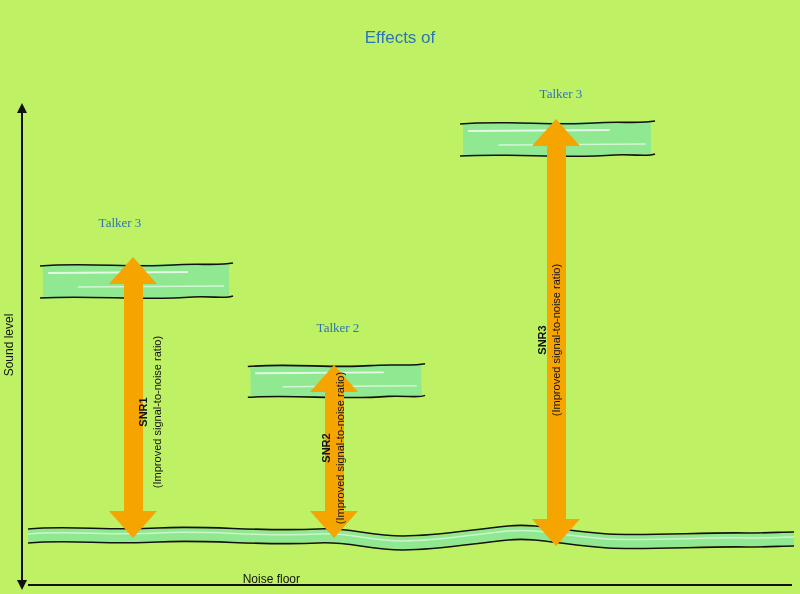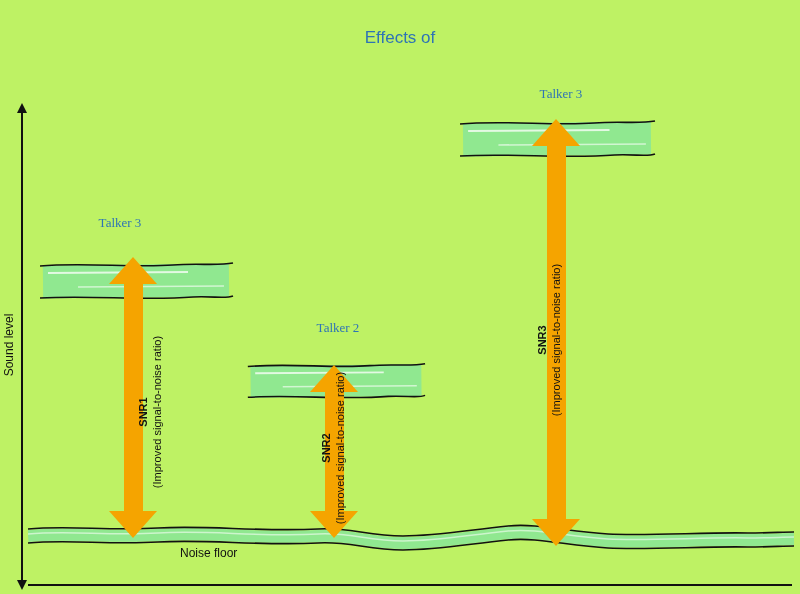--- a/index.html
+++ b/index.html
@@ -22,22 +22,22 @@
   .head.down { border-left:24px solid transparent; border-right:24px solid transparent;
                border-top:27px solid #F5A400; }
   .shaft { flex:1; width:19px; background:#F5A400; margin:-1px 0; }
 
   .snr { position:absolute; width:200px; height:32px; z-index:4;
          display:flex; flex-direction:column; justify-content:center;
          text-align:center; transform:rotate(-90deg);
          font-size:11px; line-height:1.3; color:#111; }
   .snr .snr-name { font-weight:bold; }
 
-  .noise-label { position:absolute; left:180px; top:546px; width:120px;
-                 text-align:left; font-size:12px; color:#111; z-index:5; }
+  .noise-label { position:absolute; left:180px; top:572px; width:120px;
+                 text-align:right; font-size:12px; color:#111; z-index:5; }
 
   .vaxis-line { position:absolute; left:21px; top:112px; width:2px; height:470px;
                 background:#111; z-index:1; }
   .axis-head { position:absolute; width:0; height:0; z-index:1; }
   .axis-head.up   { left:17px; top:103px; border-left:5px solid transparent;
                     border-right:5px solid transparent; border-bottom:10px solid #111; }
   .axis-head.down { left:17px; top:580px; border-left:5px solid transparent;
                     border-right:5px solid transparent; border-top:10px solid #111; }
   .yaxis-label { position:absolute; left:-35px; top:337px; width:90px; height:16px;
                  text-align:center; font-size:12px; color:#111;

